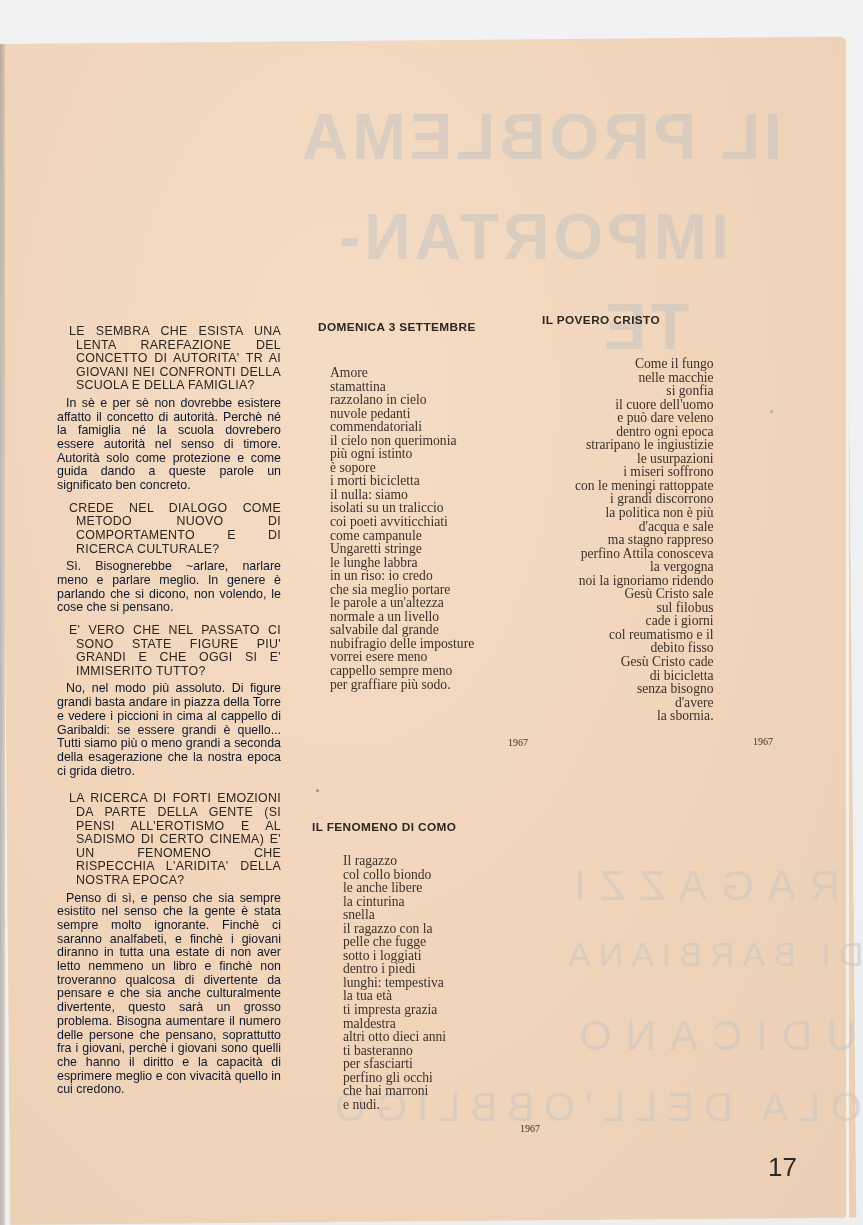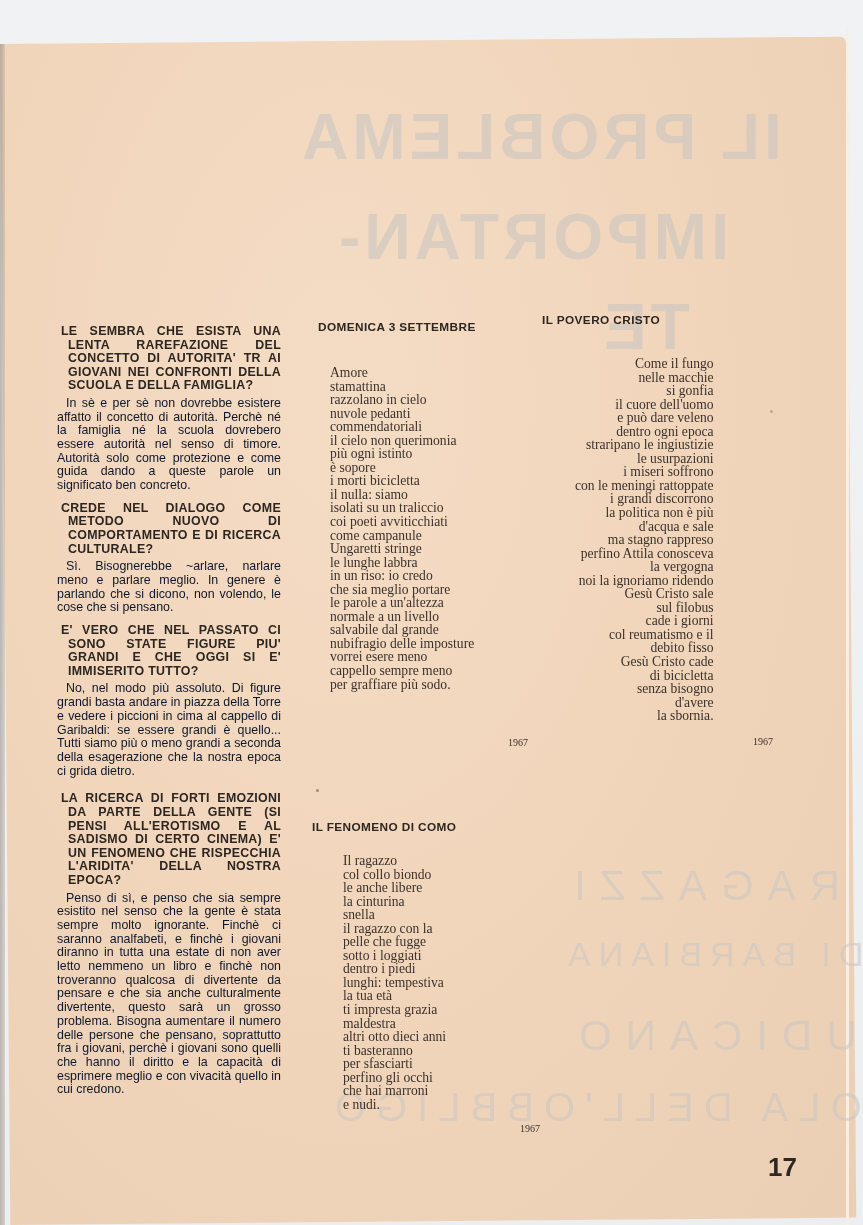--- a/index.html
+++ b/index.html
@@ -46,28 +46,28 @@
   .ghost.big { font-size: 64px; }
   .ghost.thin { font-weight: normal; font-size: 42px; letter-spacing: 14px; color: #c9c6c3; }
 
   
   .col-left {
     position: absolute; left: 57px; top: 325px; width: 224px;
     font-family: "Liberation Sans", sans-serif;
     color: #2c2520;
   }
   .q {
-    font-weight: bold;
+    font-weight: normal;
     font-size: 12.4px;
     line-height: 13.6px;
     letter-spacing: 0.3px;
     text-align: justify;
     text-indent: -7px;
     padding-left: 7px;
-    margin: 0 0 4px 4px;
+    margin: 0 0 4px 12px;
   }
   .a {
     font-size: 12.4px;
     line-height: 13.7px;
     text-align: justify;
     text-indent: 9px;
     margin: 0 0 9px 0;
     color: #0f172a;
   }
 
@@ -92,21 +92,21 @@
   .poem div { height: 13.55px; }
   .year {
     position: absolute;
     font-family: "Liberation Serif", serif;
     font-size: 10px;
     color: #3b312b;
   }
   .page-number {
     position: absolute; left: 768px; top: 1152px;
     font-family: "Liberation Sans", sans-serif;
-    font-weight: bold; font-size: 26px;
+    font-weight: normal; font-size: 26px;
     color: #2e2824;
   }
   .speck { position: absolute; width: 3px; height: 3px; border-radius: 50%; background: #6e5a4c; opacity: .6; }
 </style>
 </head>
 <body>
 
 <div class="scan-bg"></div>
 <div class="page"></div>
 <div class="spine"></div>

